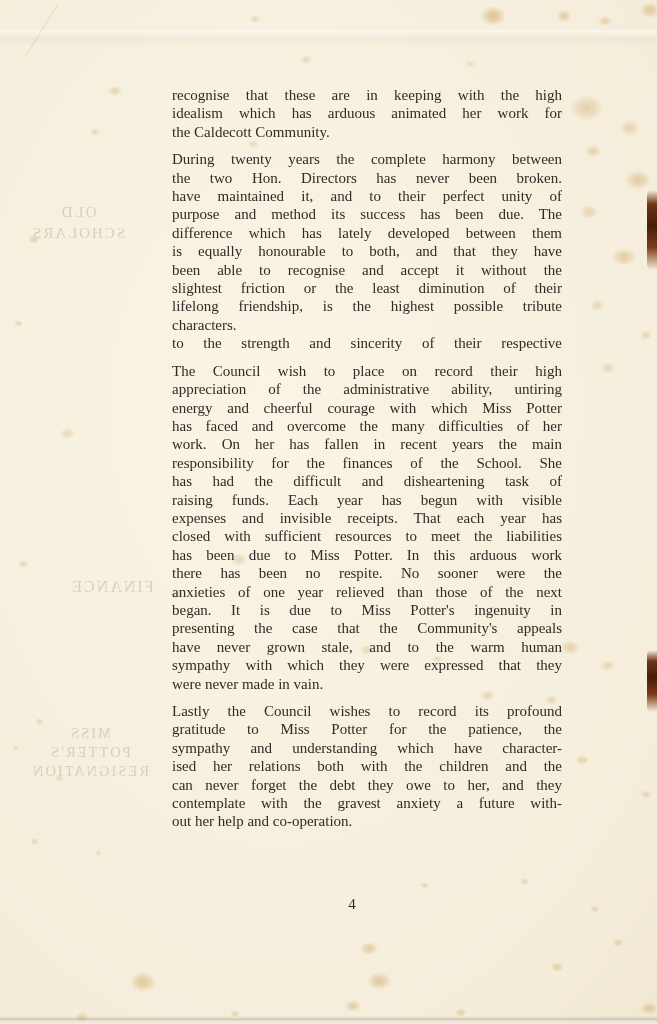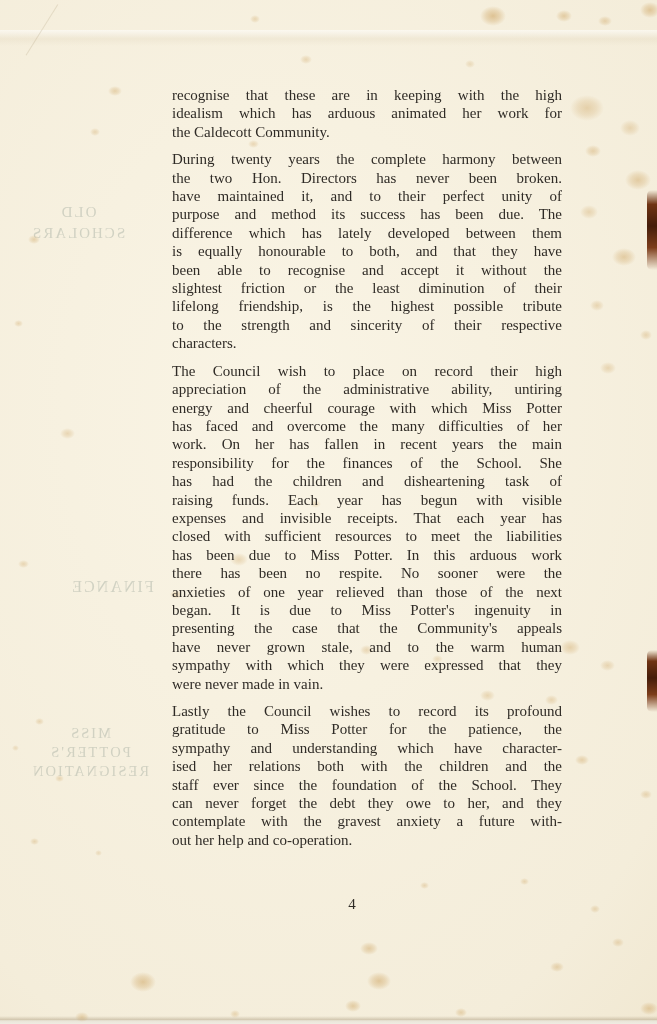--- a/index.html
+++ b/index.html
@@ -151,49 +151,48 @@
       <div class="para">
         <div class="line">During twenty years the complete harmony between</div>
         <div class="line">the two Hon. Directors has never been broken.</div>
         <div class="line">have maintained it, and to their perfect unity of</div>
         <div class="line">purpose and method its success has been due. The</div>
         <div class="line">difference which has lately developed between them</div>
         <div class="line">is equally honourable to both, and that they have</div>
         <div class="line">been able to recognise and accept it without the</div>
         <div class="line">slightest friction or the least diminution of their</div>
         <div class="line">lifelong friendship, is the highest possible tribute</div>
+        <div class="line last">characters.</div>
         <div class="line">to the strength and sincerity of their respective</div>
-        <div class="line last">characters.</div>
       </div>
       <div class="para">
         <div class="line">The Council wish to place on record their high</div>
         <div class="line">appreciation of the administrative ability, untiring</div>
         <div class="line">energy and cheerful courage with which Miss Potter</div>
         <div class="line">has faced and overcome the many difficulties of her</div>
         <div class="line">work. On her has fallen in recent years the main</div>
         <div class="line">responsibility for the finances of the School. She</div>
-        <div class="line">has had the children and disheartening task of</div>
+        <div class="line">has had the difficult and disheartening task of</div>
         <div class="line">raising funds. Each year has begun with visible</div>
         <div class="line">expenses and invisible receipts. That each year has</div>
         <div class="line">closed with sufficient resources to meet the liabilities</div>
         <div class="line">has been due to Miss Potter. In this arduous work</div>
         <div class="line">there has been no respite. No sooner were the</div>
         <div class="line">anxieties of one year relieved than those of the next</div>
         <div class="line">began. It is due to Miss Potter's ingenuity in</div>
         <div class="line">presenting the case that the Community's appeals</div>
         <div class="line">have never grown stale, and to the warm human</div>
         <div class="line">sympathy with which they were expressed that they</div>
         <div class="line last">were never made in vain.</div>
       </div>
       <div class="para">
         <div class="line">Lastly the Council wishes to record its profound</div>
         <div class="line">gratitude to Miss Potter for the patience, the</div>
         <div class="line">sympathy and understanding which have character-</div>
         <div class="line">ised her relations both with the children and the</div>
-        <div class="line">staff ever since the foundation of the School. They</div>
         <div class="line">can never forget the debt they owe to her, and they</div>
         <div class="line">contemplate with the gravest anxiety a future with-</div>
         <div class="line last">out her help and co-operation.</div>
       </div>
     </div>
 
   <div class="page-number">4</div>
 </div>
 
 </body></html>

